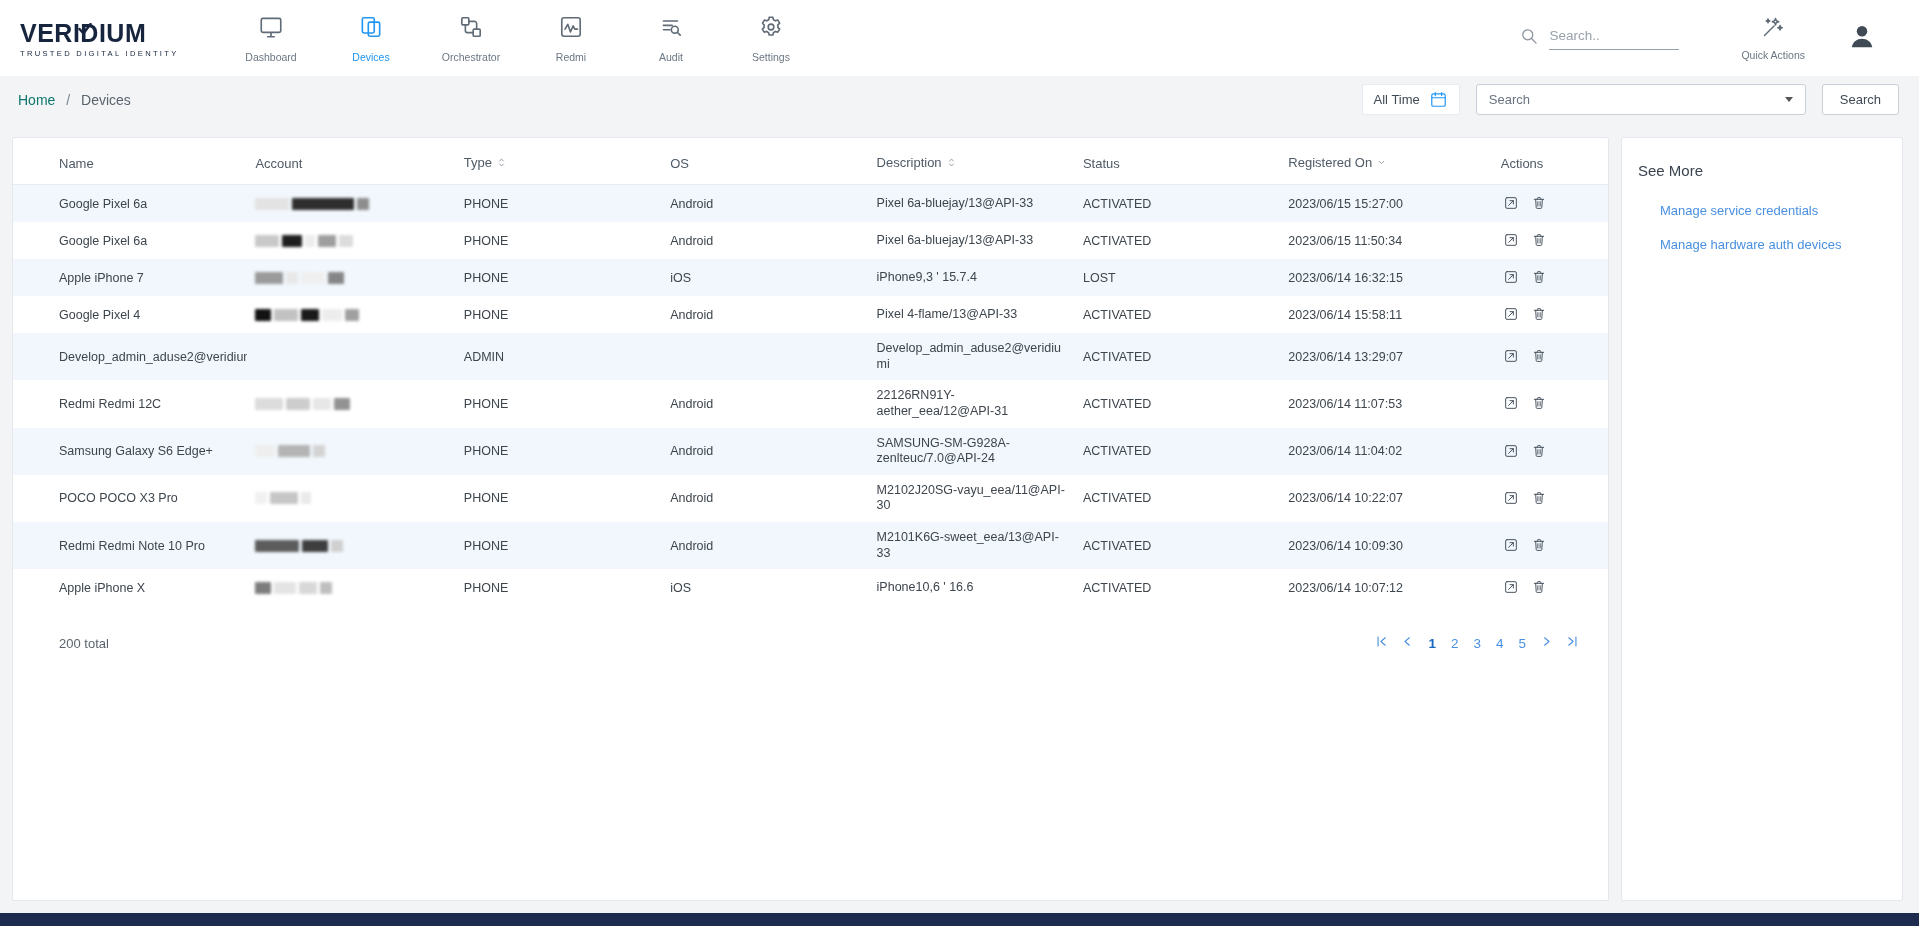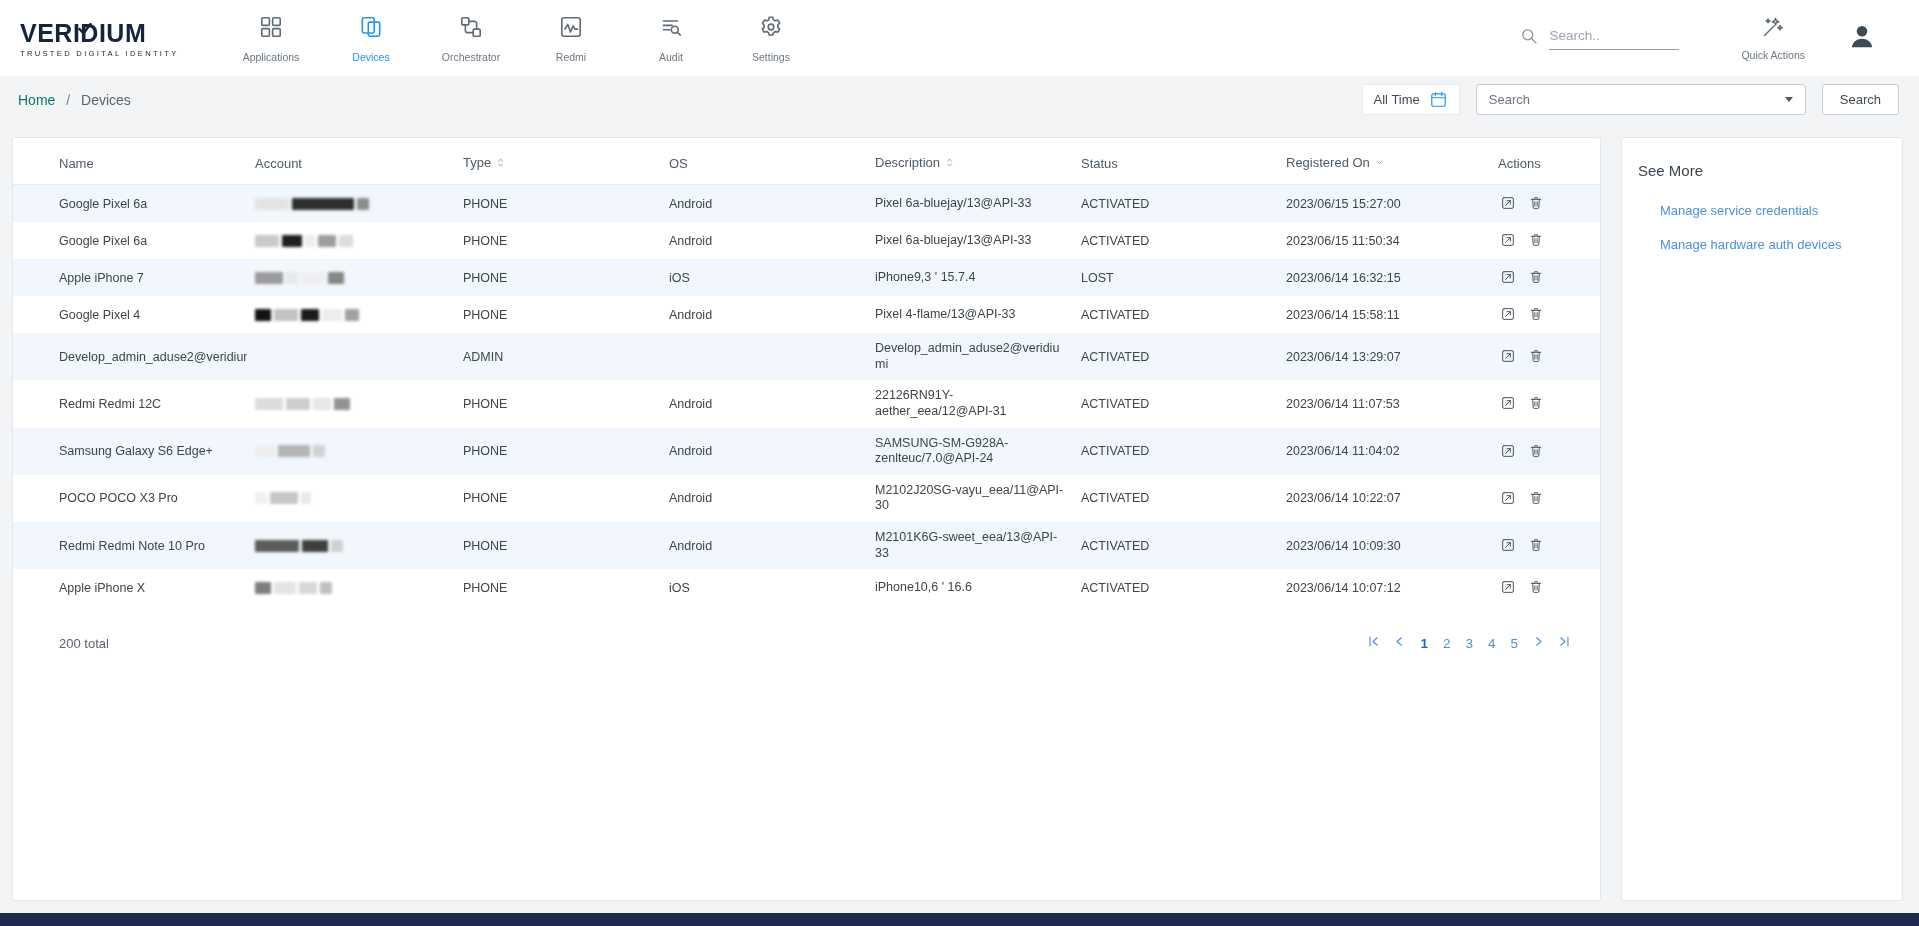--- a/index.html
+++ b/index.html
@@ -33,21 +33,21 @@
   .crumb-sep { margin: 0 7px; color: #7a848e; }
   .crumb-current { color: #5a646e; }
   .sub-right { margin-left: auto; display: flex; align-items: center; gap: 16px; }
   .alltime { background: #fff; height: 31px; display: flex; align-items: center; gap: 9px; padding: 0 11px; font-size: 13px; color: #3f4a55; border-radius: 2px; border: 1px solid #e7eaee; cursor: pointer; }
   .alltime .cal { color: #2196f3; display: flex; }
   .select-box { width: 330px; height: 31px; background: #fff; border: 1px solid #c9cfd6; border-radius: 3px; display: flex; align-items: center; justify-content: space-between; padding: 0 12px; font-size: 13px; color: #6b7480; cursor: pointer; }
   .caret { width: 0; height: 0; border-left: 4.5px solid transparent; border-right: 4.5px solid transparent; border-top: 5.5px solid #555; }
   .search-btn { height: 31px; padding: 0 17px; background: #fff; border: 1px solid #c9cfd6; border-radius: 3px; font-size: 13px; color: #3f4a55; cursor: pointer; font-family: "Liberation Sans", sans-serif; }
 
   
-  .content { display: flex; gap: 20px; padding: 14px 16px 12px 12px; height: 790px; align-items: stretch; }
+  .content { display: flex; gap: 12px; padding: 14px 16px 12px 12px; height: 790px; align-items: stretch; }
   .main-card { flex: 1; background: #fff; border: 1px solid #e4e7eb; border-radius: 2px; padding-top: 4px; overflow: hidden; }
   .side-card { width: 282px; flex: 0 0 282px; background: #fff; border: 1px solid #e4e7eb; border-radius: 2px; padding: 24px 0; }
 
   table { width: 100%; border-collapse: collapse; table-layout: fixed; font-size: 12.5px; color: #3d454d; }
   th { text-align: left; font-weight: normal; color: #4e5a66; font-size: 13px; padding: 13px 8px; border-bottom: 1px solid #e8ebee; white-space: nowrap; }
   th .sort-ic { color: #8a939c; margin-left: 4px; vertical-align: -1px; display: inline-block; }
   th:first-child, td:first-child { padding-left: 46px; }
   td { padding: 8px 8px; vertical-align: middle; }
   tbody tr:nth-child(odd) { background: #f1f7fc; }
   td.cell-name { white-space: nowrap; overflow: hidden; }
@@ -82,26 +82,24 @@
             <path d="M1.5 6l4 4.5L12.5 1" stroke="#16243d" stroke-width="2.4" fill="none" stroke-linecap="round"></path>
           </svg>
       </span>
     </div>
     <div class="logo-tag">TRUSTED DIGITAL IDENTITY</div>
   </div>
 
   <nav class="nav" id="main-nav">
       <div class="nav-item">
         <span><svg width="26" height="26" viewBox="0 0 24 24" fill="none" stroke="currentColor" stroke-width="1.5" stroke-linecap="round" stroke-linejoin="round">
-            <rect x="3.5" y="3.5" width="7" height="7" rx="1"></rect>
-            <rect x="13.5" y="3.5" width="7" height="7" rx="1"></rect>
-            <rect x="3.5" y="13.5" width="7" height="7" rx="1"></rect>
-            <rect x="13.5" y="13.5" width="7" height="7" rx="1"></rect>
-          </svg></span>
-        <span class="nav-label">Applications</span>
+            <rect x="3" y="4" width="18" height="13" rx="1.5"></rect>
+            <path d="M9 21h6M12 17.5V21"></path>
+          </svg></span>
+        <span class="nav-label">Dashboard</span>
       </div>
       <div class="nav-item active">
         <span><svg width="26" height="26" viewBox="0 0 24 24" fill="none" stroke="currentColor" stroke-width="1.5" stroke-linecap="round" stroke-linejoin="round">
             <rect x="4" y="3.5" width="11" height="14" rx="1.5"></rect>
             <rect x="9.5" y="7.5" width="10.5" height="13" rx="1.5"></rect>
           </svg></span>
         <span class="nav-label">Devices</span>
       </div>
       <div class="nav-item">
         <span><svg width="26" height="26" viewBox="0 0 24 24" fill="none" stroke="currentColor" stroke-width="1.5" stroke-linecap="round" stroke-linejoin="round">

